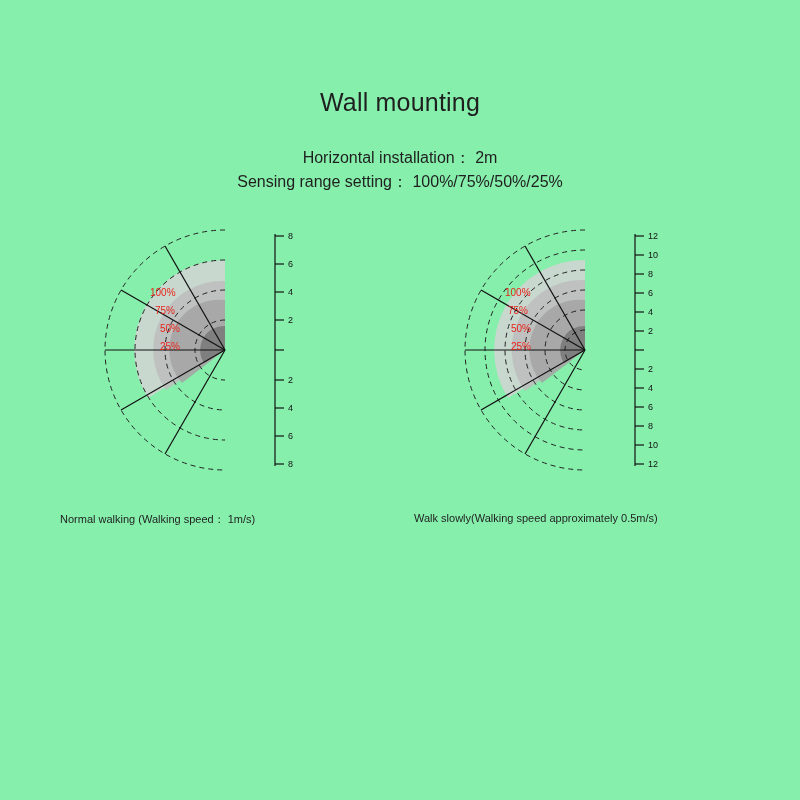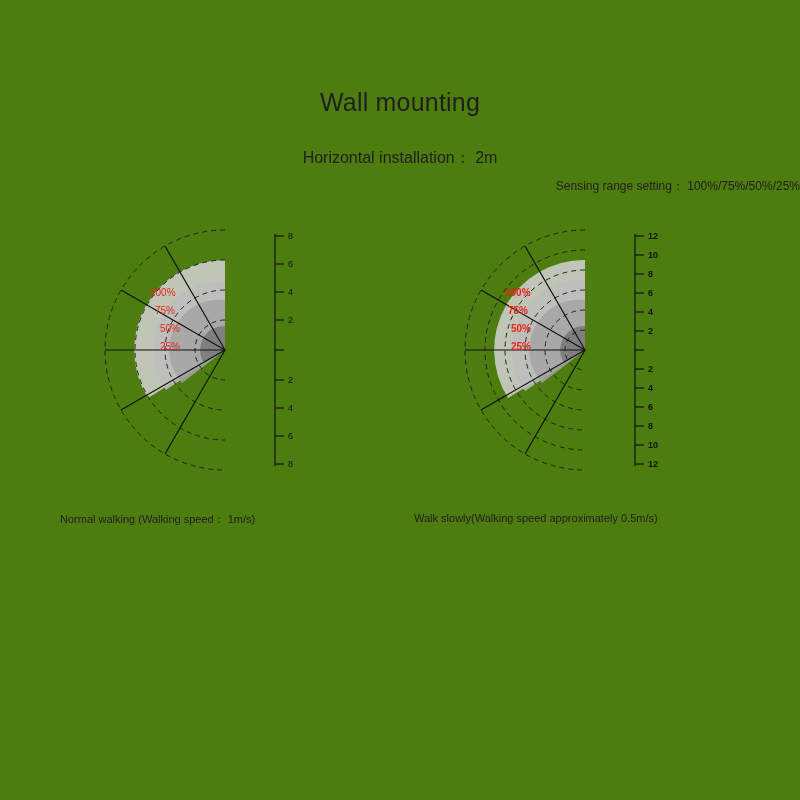--- a/index.html
+++ b/index.html
@@ -11,21 +11,21 @@
     width: 800px;
     height: 800px;
     position: relative;
     font-family: "Liberation Sans", sans-serif;
     color: #1a1a1a;
     overflow: hidden;
   }
   .page {
     position: absolute;
     inset: 0;
-    background: #4d7c0f;
+    background: #86efac;
   }
   .title {
     position: absolute;
     top: 88px;
     left: 0;
     width: 800px;
     text-align: center;
     font-size: 25px;
     font-weight: 400;
     letter-spacing: 0.2px;
@@ -35,32 +35,32 @@
     position: absolute;
     top: 148px;
     left: 0;
     width: 800px;
     text-align: center;
     font-size: 16px;
     color: #1f1f1f;
   }
   .subtitle-2 {
     position: absolute;
-    top: 178px;
+    top: 172px;
     left: 0;
     width: 800px;
-    text-align: right;
-    font-size: 12px;
+    text-align: center;
+    font-size: 16px;
     color: #1f1f1f;
   }
   .diagram {
     position: absolute;
   }
   .diagram.left  { left: 60px;  top: 220px; width: 320px; height: 260px; }
-  .diagram.right { left: 420px; top: 220px; width: 320px; height: 260px; font-weight: bold; }
+  .diagram.right { left: 420px; top: 220px; width: 320px; height: 260px; }
 
   .caption {
     position: absolute;
     font-size: 11px;
     color: #1f1f1f;
     white-space: nowrap;
   }
   .caption.left  { left: 60px;  top: 512px; }
   .caption.right { left: 414px; top: 512px; }
 

